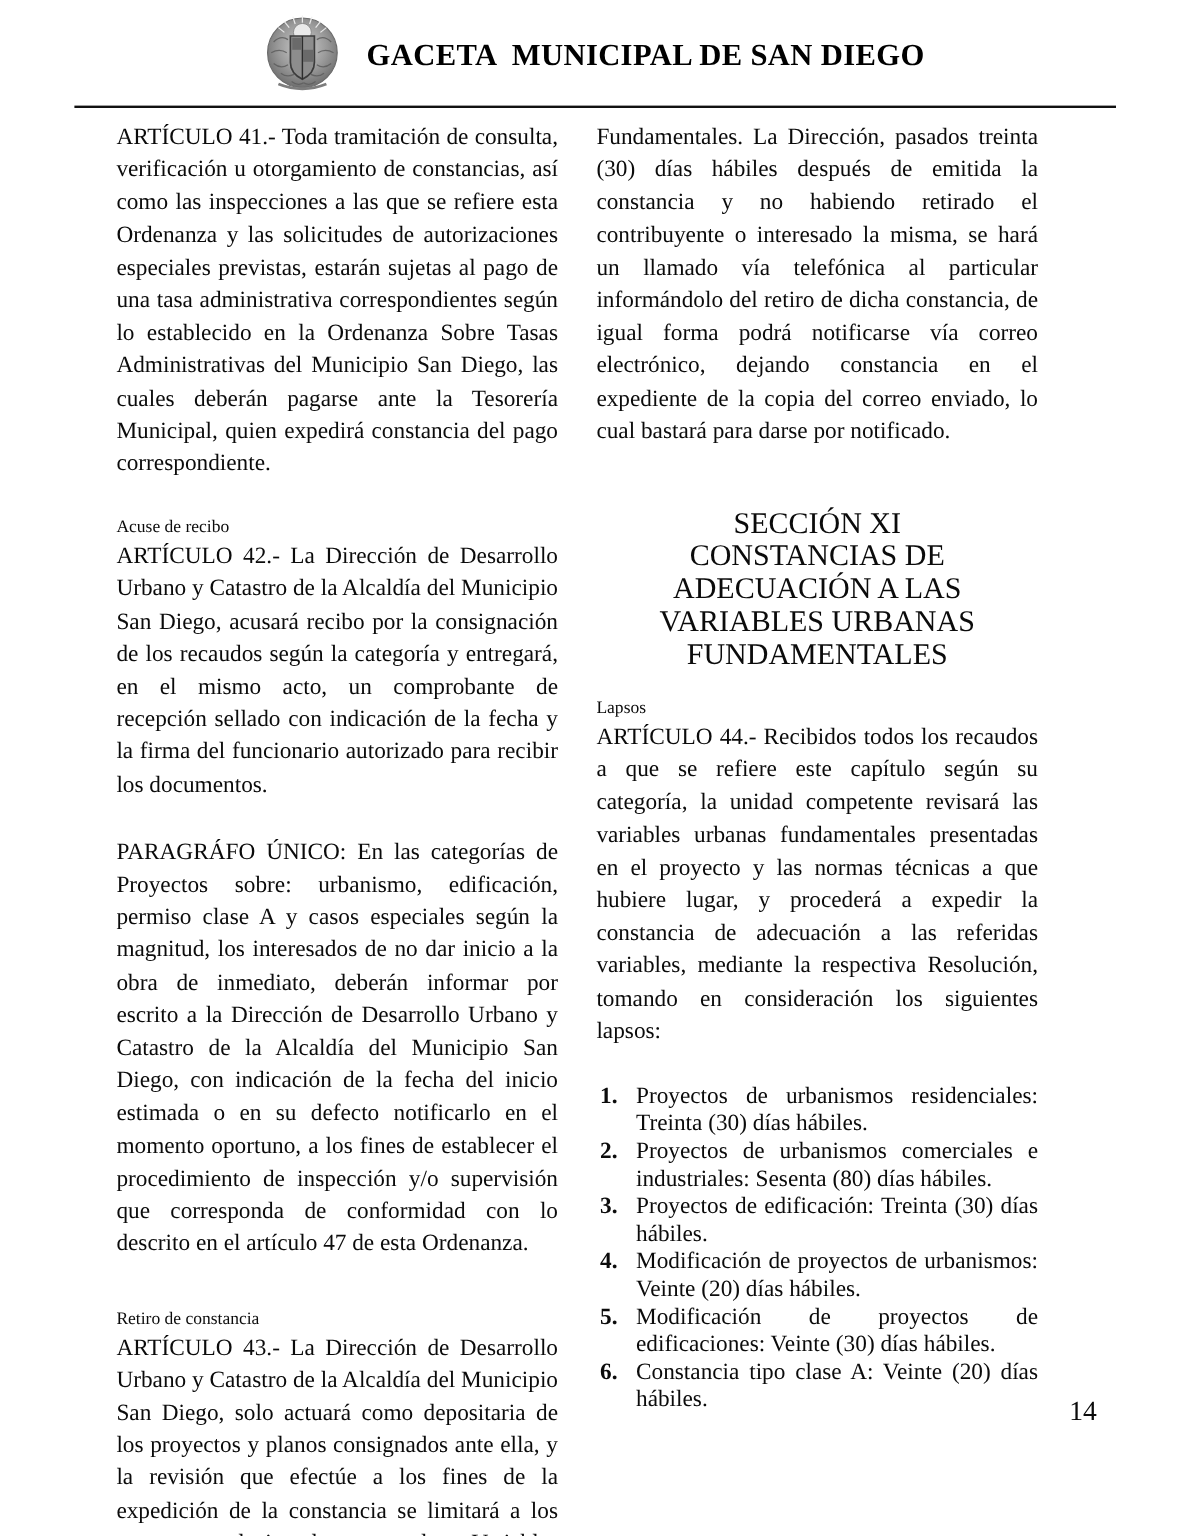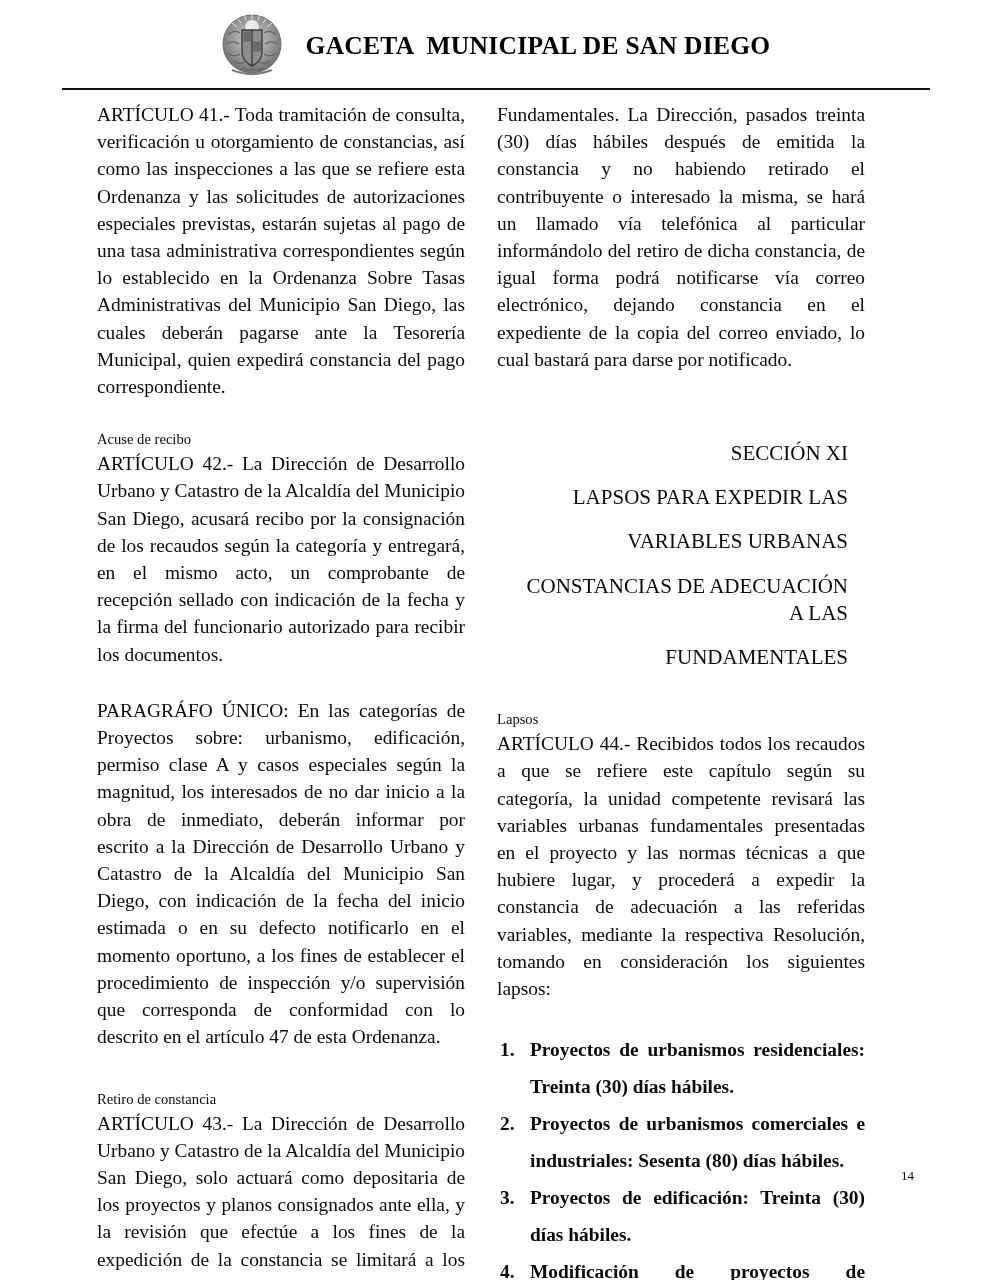--- a/index.html
+++ b/index.html
@@ -84,59 +84,58 @@
   .marginal {
     margin: 0 0 1px 0;
     font-size: 14.6px;
     line-height: 20px;
   }
 
   .gap-sm { height: 12px; }
   .gap-md { height: 21px; }
 
   .section-heading {
-    margin: 17px;
-    text-align: right;
-    font-size: 21px;
+    margin: 0;
+    text-align: center;
+    font-size: 25px;
     line-height: 27.2px;
   }
 
   b, .b { font-weight: bold; }
 
   
   ol.lapsos {
     margin: 0;
     padding: 0;
     list-style: none;
     counter-reset: lapso;
   }
   ol.lapsos > li {
     position: relative;
     counter-increment: lapso;
     padding-left: 33px;
     font-size: 19.4px;
-    line-height: 37px;
+    line-height: 23px;
     text-align: justify;
     text-justify: inter-word;
     margin: 0;
-    font-weight: bold;
   }
   ol.lapsos > li::before {
     content: counter(lapso) ".";
     position: absolute;
     left: 3px;
     top: 0;
     font-weight: bold;
   }
 
   .page-number {
     position: absolute;
     right: 76px;
     top: 1162px;
-    font-size: 13px;
+    font-size: 23px;
     line-height: 27px;
   }
 </style>
 </head>
 <body>
 
 <div class="page">
 
   <div class="masthead">
     <div class="crest">
@@ -213,23 +212,22 @@
 
       <p class="body">Fundamentales. La Dirección, pasados treinta (30) días hábiles después de emitida la constancia y no habiendo retirado el contribuyente o interesado la misma, se hará un llamado vía telefónica al particular informándolo del retiro de dicha constancia, de igual forma podrá notificarse vía correo electrónico, dejando constancia en el expediente de la copia del correo enviado, lo cual bastará para darse por notificado.</p>
 
       <div class="gap-sm"></div>
 
 
       <div class="gap-md"></div>
 
       <div>
         <p class="section-heading">SECCIÓN XI</p>
-        <p class="section-heading">LAPSOS PARA EXPEDIR LAS</p>
+        <p class="section-heading">CONSTANCIAS DE ADECUACIÓN A LAS</p>
         <p class="section-heading">VARIABLES URBANAS</p>
-        <p class="section-heading">CONSTANCIAS DE ADECUACIÓN A LAS</p>
         <p class="section-heading">FUNDAMENTALES</p>
       </div>
 
       <div class="gap-md"></div>
 
       <p class="marginal">Lapsos</p>
       <p class="body">ARTÍCULO 44.- Recibidos todos los recaudos a que se refiere este capítulo según su categoría, la unidad competente revisará las variables urbanas fundamentales presentadas en el proyecto y las normas técnicas a que hubiere lugar, y procederá a expedir la constancia de adecuación a las referidas variables, mediante la respectiva Resolución, tomando en consideración los siguientes lapsos:</p>
 
       <div class="gap-sm"></div>
 

